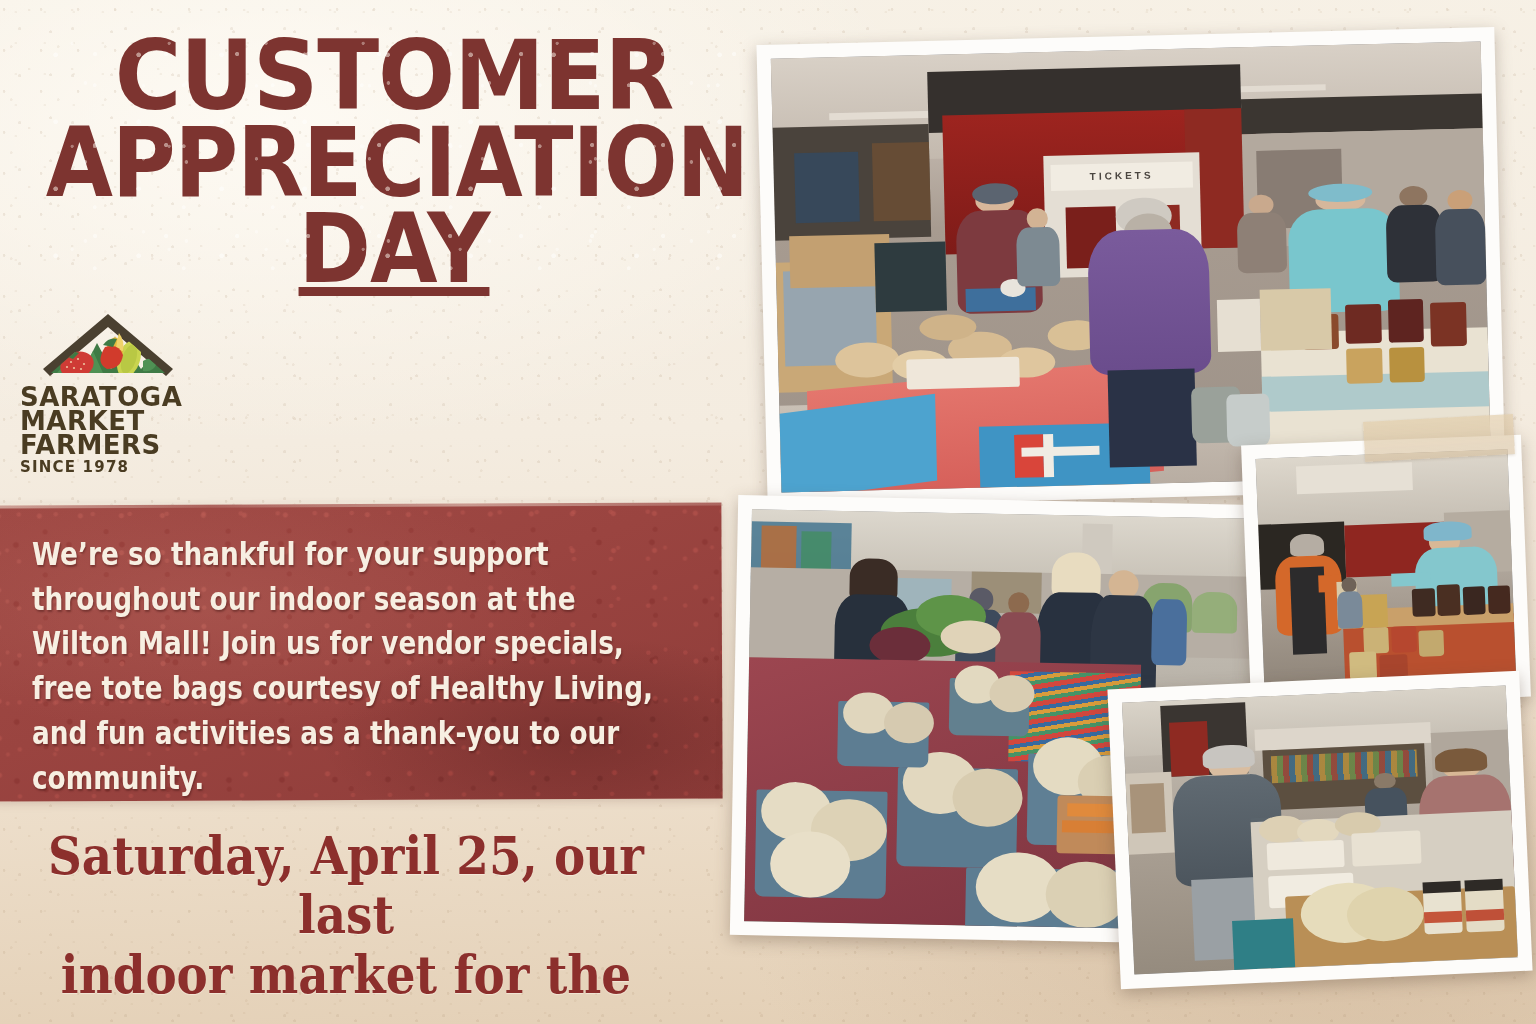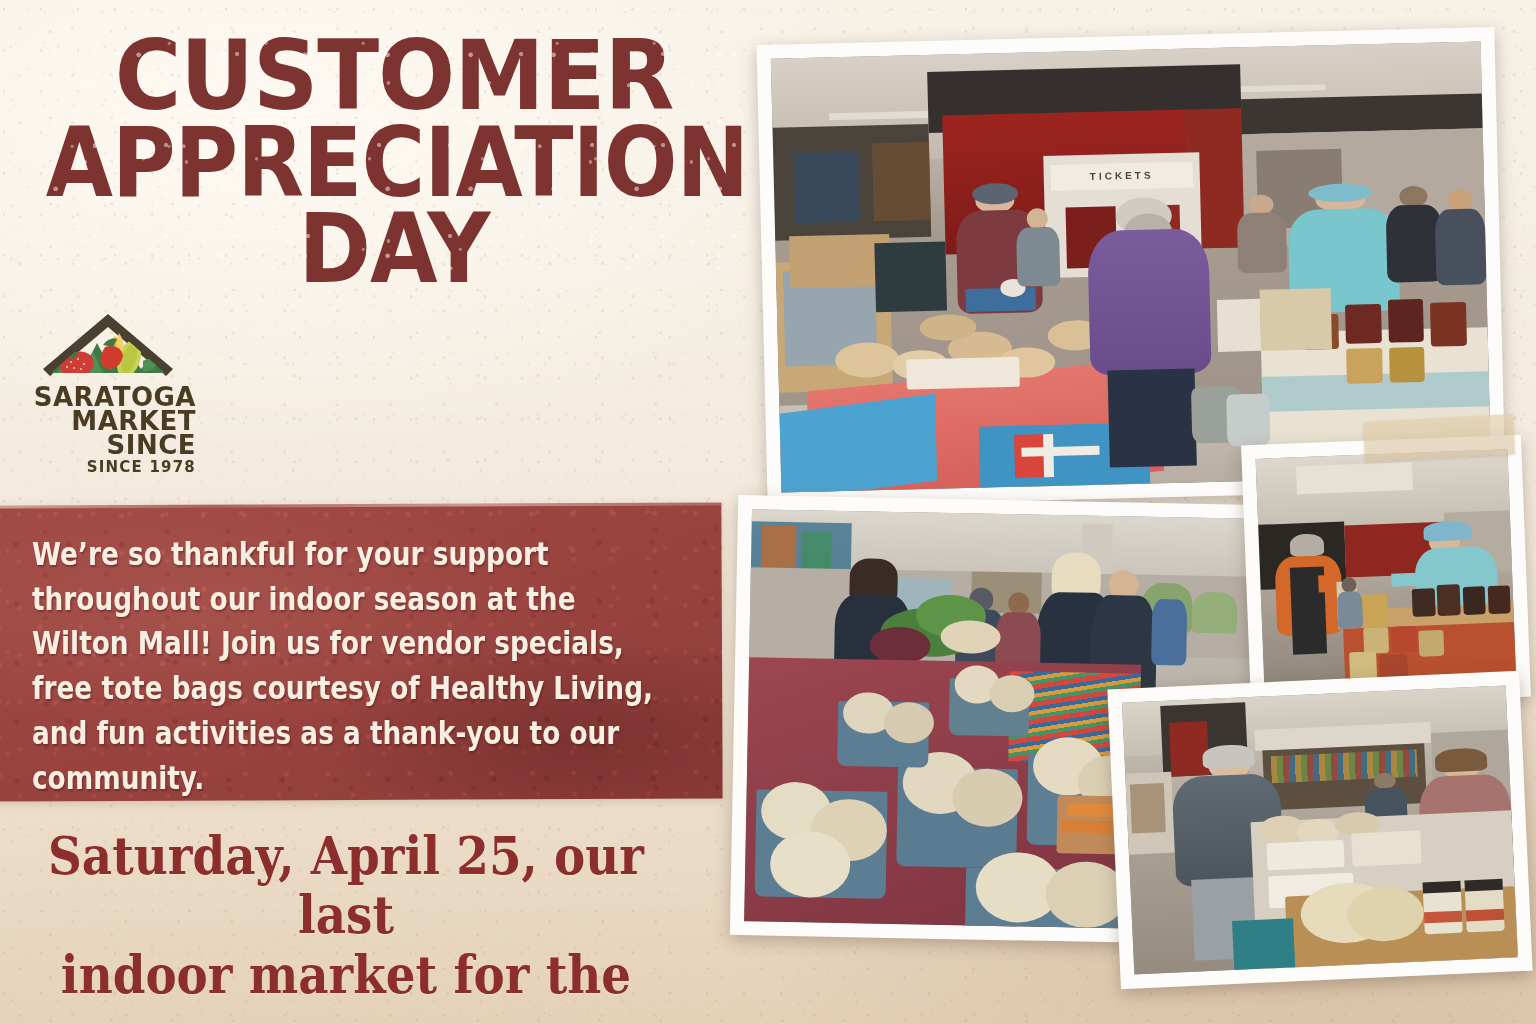--- a/index.html
+++ b/index.html
@@ -33,34 +33,34 @@
     text-align:center;line-height:.86;
     font-family:"DejaVu Sans",sans-serif;
     font-weight:700;font-stretch:condensed;
     color:#7d3430;
     letter-spacing:-1px;
     text-transform:uppercase;
   }
   .hl-line{display:block;white-space:nowrap;position:relative;}
   .hl1{font-size:97px;transform:scaleX(1.04);}
   .hl2{font-size:97px;margin-top:4px;transform:scaleX(.995);}
-  .hl3{font-size:97px;margin-top:2px;}
+  .hl3{font-size:97px;margin-top:2px;text-decoration:underline;}
   .hl-speck{position:absolute;inset:0;pointer-events:none;
     background-image:
       radial-gradient(circle at 14% 31%, rgba(243,236,224,.95) 0 2px, transparent 2.6px),
       radial-gradient(circle at 41% 62%, rgba(243,236,224,.8) 0 1.5px, transparent 2.1px),
       radial-gradient(circle at 72% 22%, rgba(243,236,224,.9) 0 1.8px, transparent 2.4px),
       radial-gradient(circle at 88% 71%, rgba(243,236,224,.75) 0 1.4px, transparent 2px),
       radial-gradient(circle at 57% 84%, rgba(243,236,224,.85) 0 1.6px, transparent 2.2px),
       radial-gradient(circle at 29% 9%, rgba(243,236,224,.7) 0 1.3px, transparent 1.9px);
     background-size:83px 67px,101px 79px,71px 91px,113px 73px,89px 61px,97px 103px;
     mix-blend-mode:screen;opacity:.55;}
 
   
-  .logo{position:absolute;left:20px;top:307px;width:176px;text-align:right;}
+  .logo{position:absolute;left:20px;top:307px;width:176px;text-align:left;}
   .logo-mark{position:relative;width:150px;height:78px;margin:0 auto;}
   .logo-text{font-family:"DejaVu Sans",sans-serif;font-weight:700;
     color:#4a3c22;line-height:.93;letter-spacing:.5px;}
   .lt1{font-size:26px;}
   .lt2{font-size:26px;}
   .lt3{font-size:26px;}
   .lt4{font-size:15px;letter-spacing:1.2px;margin-top:3px;}
 
   
   .redpanel{position:absolute;left:-8px;top:504px;width:730px;height:296px;
@@ -165,21 +165,21 @@
                 <circle cx="34" cy="60" r="1.1"></circle>
             </g>
             <path d="M30 48 q8 -6 16 -2 l-6 6 Z" fill="#3f7a45"></path>
             <path d="M110 54 q8 -6 14 2 q-4 10 -14 8 Z" fill="#4f9154"></path>
           </g>
         </g>
       </svg>
     </div>
     <div class="logo-text lt1">SARATOGA</div>
     <div class="logo-text lt2">MARKET</div>
-    <div class="logo-text lt3">SINCE</div>
+    <div class="logo-text lt3">FARMERS</div>
     <div class="logo-text lt4">SINCE 1978</div>
   </div>
 
   <div class="redpanel">
     <div class="redpanel-tex"></div>
     <div class="redpanel-top"></div>
   </div>
   <div class="bodytext">We’re so thankful for your support throughout our indoor season at the Wilton Mall! Join us for vendor specials, free tote bags courtesy of Healthy Living, and fun activities as a thank-you to our community.</div>
 
   <div class="dateline">

